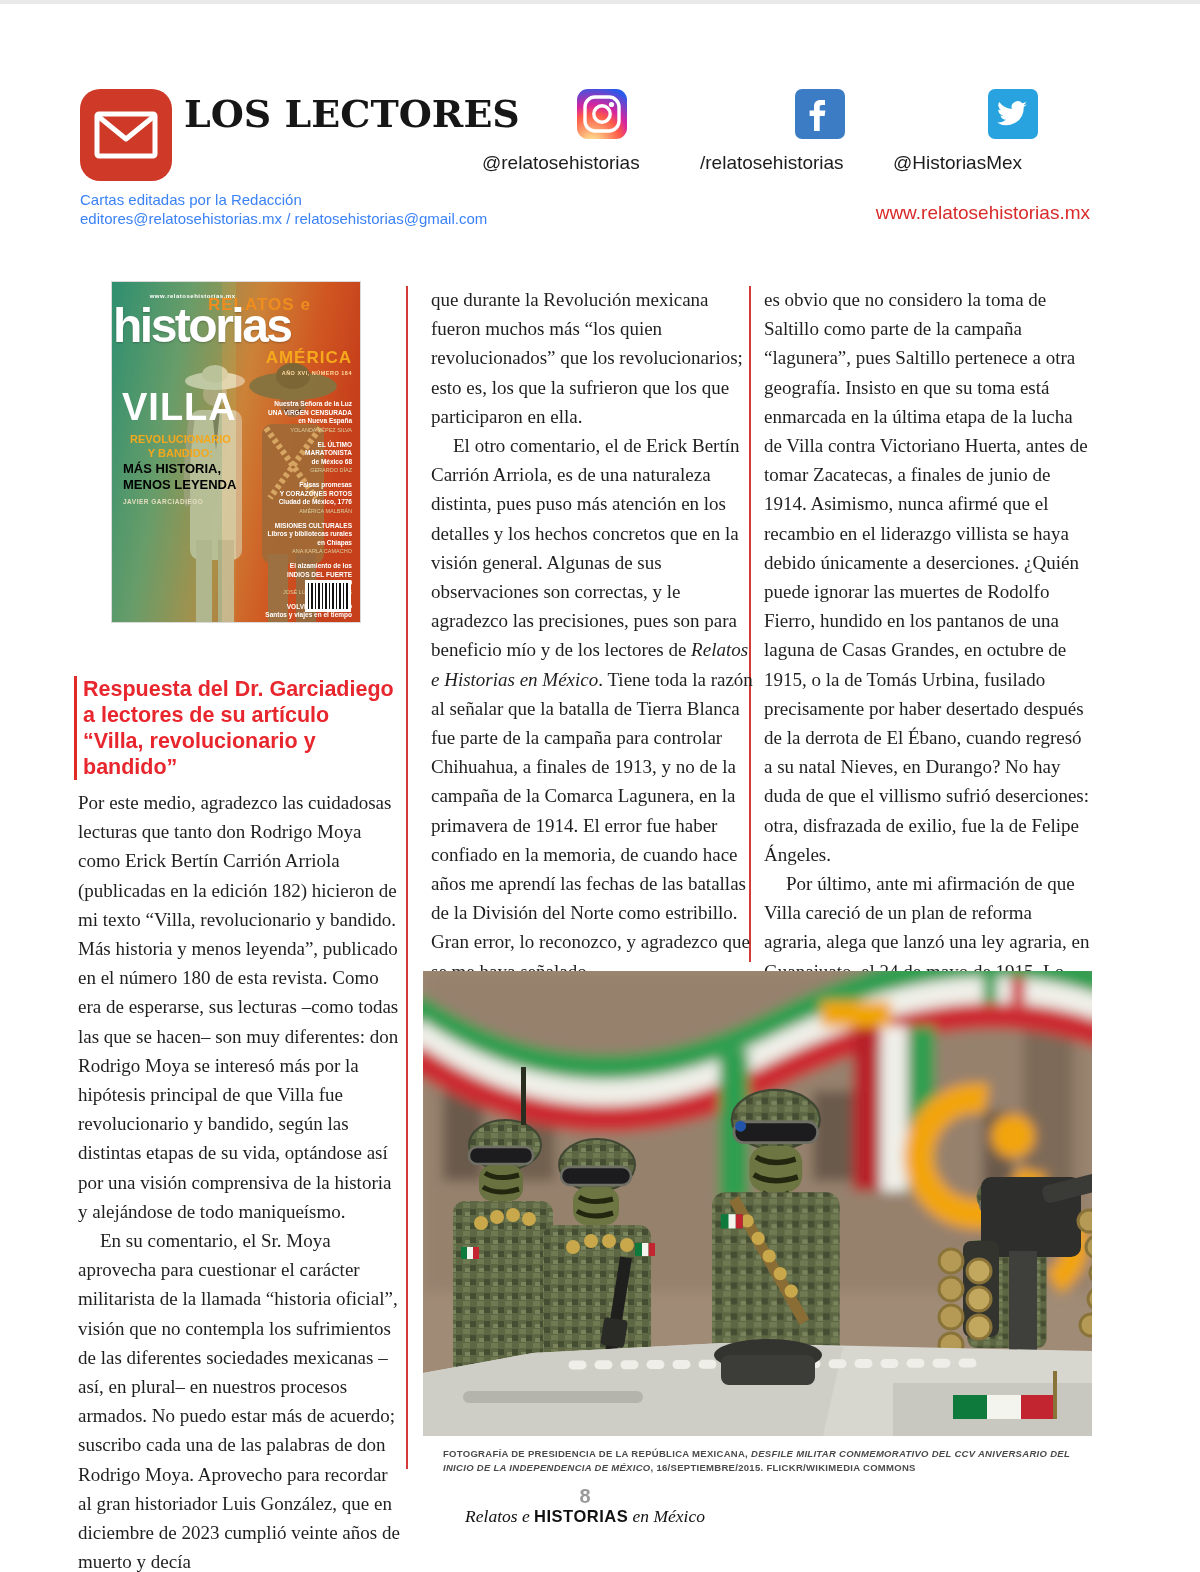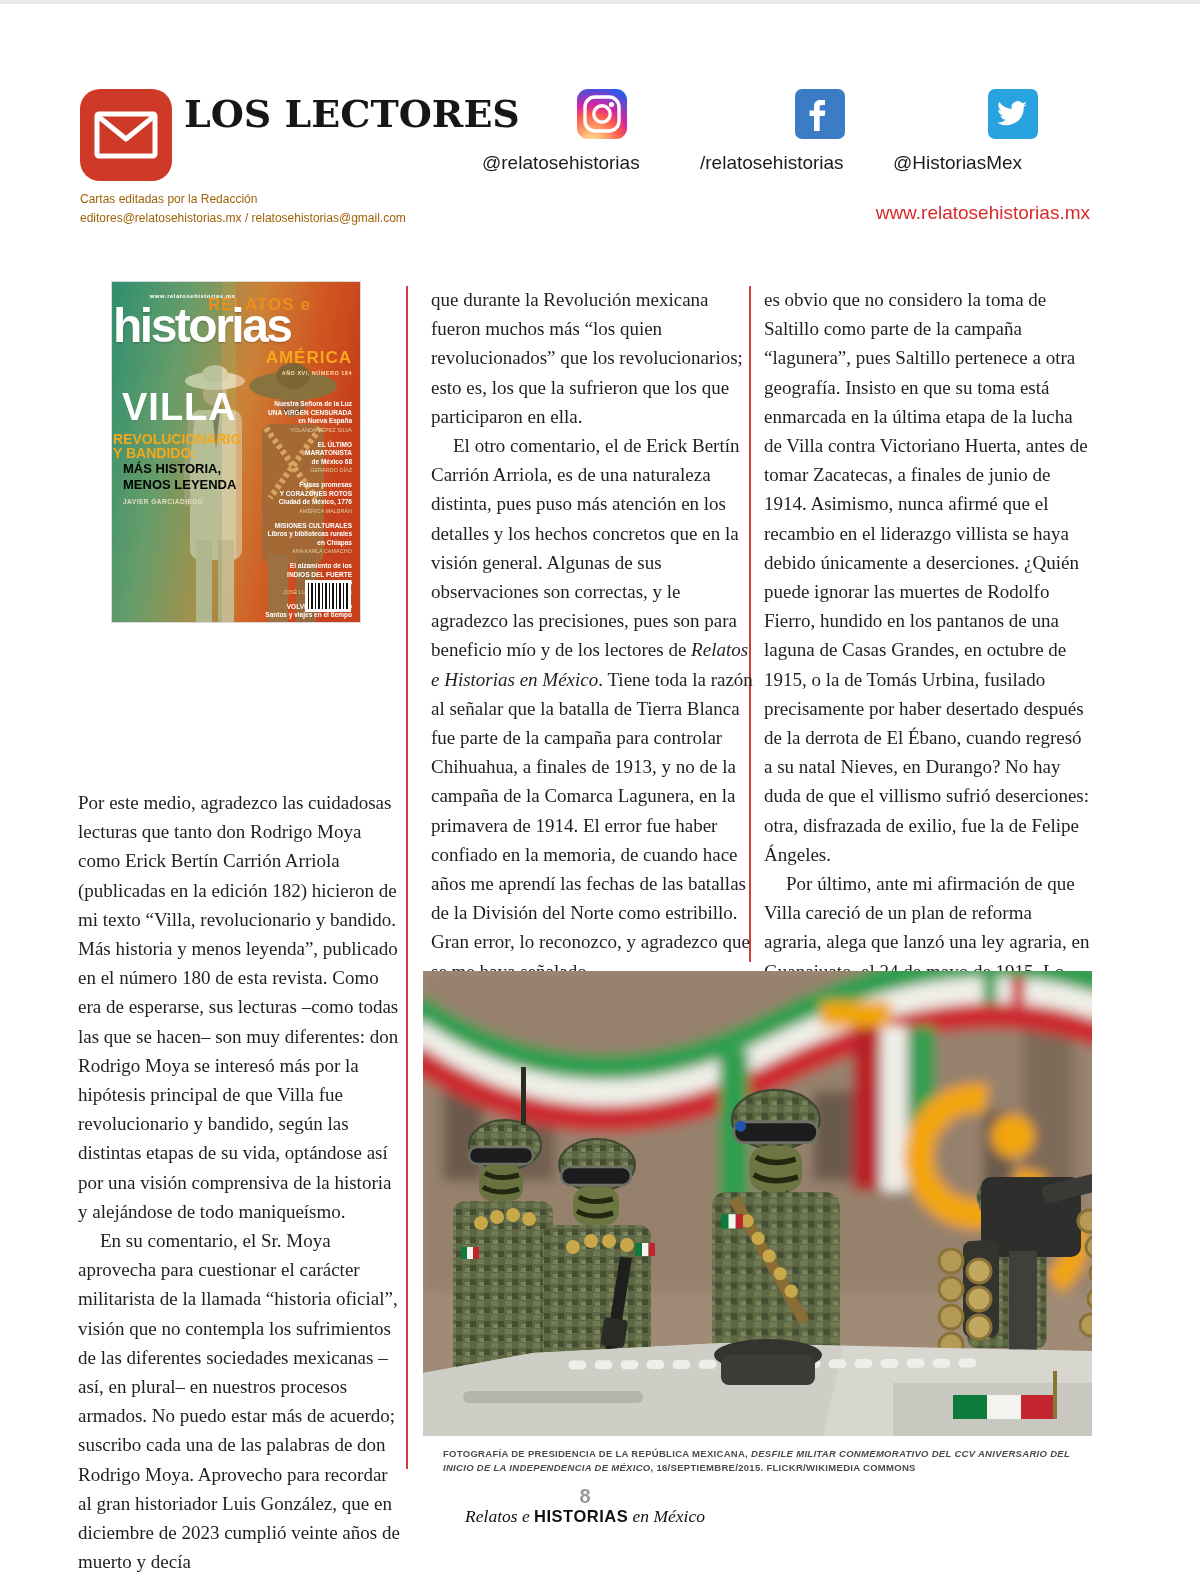--- a/index.html
+++ b/index.html
@@ -3,42 +3,42 @@
 <meta charset="utf-8">
 <style>
   html,body{margin:0;padding:0;background:#e9e9e9;}
   .page{position:relative;width:1200px;height:1572px;background:#ffffff;margin:4px auto;
         font-family:"Liberation Sans",sans-serif;color:#1e1e1e;overflow:hidden;}
 
   
   .envelope-box{position:absolute;left:80px;top:85px;width:92px;height:92px;background:#cf3a28;border-radius:20px;}
   .section-title{position:absolute;left:184px;top:88px;font-family:"DejaVu Serif",serif;font-weight:bold;
         font-size:38px;line-height:44px;color:#161616;letter-spacing:0px;}
-  .header-note{position:absolute;left:80px;top:186px;font-size:12px;line-height:19px;color:#a16207;}
+  .header-note{position:absolute;left:80px;top:186px;font-size:15px;line-height:19px;color:#3b82f6;}
   .social-icon{position:absolute;top:85px;width:50px;height:50px;border-radius:11px;}
   .ig{left:577px;background:radial-gradient(circle at 30% 110%, #fdf497 0%, #fd5949 45%, #d6249f 60%, #285AEB 90%);}
   .fb{left:795px;background:#3b7cc4;border-radius:7px;}
   .tw{left:988px;background:#29a3e0;border-radius:7px;}
   .social-handle{position:absolute;top:148px;font-size:19px;color:#1c1c1c;text-align:left;width:240px;}
   .h-ig{left:482px;} .h-fb{left:700px;} .h-tw{left:893px;}
   .website{position:absolute;right:110px;top:198px;font-size:19px;color:#d92a2a;}
 
   
   .cover{position:absolute;left:112px;top:278px;width:248px;height:340px;overflow:hidden;
          box-shadow:0 0 0 1px rgba(0,0,0,.15);}
   .cover svg{position:absolute;left:0;top:0;}
   .cv{position:absolute;color:#fff;}
   .cv-url{top:11px;left:0;width:65%;text-align:center;font-size:6px;font-weight:bold;letter-spacing:.5px;}
   .cv-relatos{top:13px;left:96px;font-size:17px;font-weight:bold;color:#ef8c1e;letter-spacing:1px;}
   .cv-historias{top:16px;left:1px;font-size:48px;font-weight:800;letter-spacing:-2.5px;color:#fff;
         font-family:"Liberation Sans",sans-serif;text-shadow:0 1px 2px rgba(0,0,0,.25);}
   .cv-mexico{top:66px;right:8px;font-size:17px;font-weight:800;color:#f5a81c;letter-spacing:1px;}
   .cv-issue{top:88px;right:8px;font-size:5.5px;font-weight:bold;color:#ffd9a0;letter-spacing:.5px;}
   .cv-villa{top:104px;left:10px;font-size:38px;font-weight:900;letter-spacing:1px;}
-  .cv-sub1{top:150px;left:1px;font-size:14px;font-weight:800;color:#f5a81c;line-height:14px;white-space:pre-line;}
+  .cv-sub1{top:150px;left:18px;font-size:11px;font-weight:800;color:#f5a81c;line-height:14px;white-space:pre-line;text-align:center;}
   .cv-sub2{top:179px;left:11px;font-size:13px;font-weight:800;color:#000000;line-height:16px;white-space:pre-line;}
   .cv-author{top:216px;left:11px;font-size:6.5px;font-weight:bold;color:#e4ddc0;letter-spacing:.5px;}
   .cv-feats{position:absolute;top:118px;right:8px;width:125px;text-align:right;}
   .feat{margin-bottom:7px;}
   .feat-title{font-size:6.5px;font-weight:800;color:#ffffff;line-height:8.5px;white-space:pre-line;}
   .feat-author{font-size:5.5px;color:#d9cf9f;line-height:8px;}
   .cv-barcode{position:absolute;right:9px;bottom:10px;width:40px;height:26px;background:
       repeating-linear-gradient(90deg,#111 0 1.5px,#fff 1.5px 3.5px);border:3px solid #fff;}
 
   
@@ -193,20 +193,23 @@
 Santos y viajes en el tiempo</div>
         <div class="feat-author">ANTONIO RUBIAL</div>
       </div>
     </div>
     <div class="cv-barcode"></div>
   </div>
 
   <div class="rule rule1"></div>
   <div class="rule rule2"></div>
 
+  <div class="heading">Respuesta del Dr. Garciadiego
+a lectores de su artículo
+“Villa, revolucionario y bandido”</div>
 
   <div class="bodycol col1">
     <p>Por este medio, agradezco las cuidadosas lecturas que tanto don Rodrigo Moya como Erick Bertín Carrión Arriola (publicadas en la edición 182) hicieron de mi texto “Villa, revolucionario y bandido. Más historia y menos leyenda”, publicado en el número 180 de esta revista. Como era de esperarse, sus lecturas –como todas las que se hacen– son muy diferentes: don Rodrigo Moya se interesó más por la hipótesis principal de que Villa fue revolucionario y bandido, según las distintas etapas de su vida, optándose así por una visión comprensiva de la historia y alejándose de todo maniqueísmo.</p>
     <p class="ind">En su comentario, el Sr. Moya aprovecha para cuestionar el carácter militarista de la llamada “historia oficial”, visión que no contempla los sufrimientos de las diferentes sociedades mexicanas –así, en plural– en nuestros procesos armados. No puedo estar más de acuerdo; suscribo cada una de las palabras de don Rodrigo Moya. Aprovecho para recordar al gran historiador Luis González, que en diciembre de 2023 cumplió veinte años de muerto y decía</p>
   </div>
 
   <div class="bodycol col2">
     <p>que durante la Revolución mexicana fueron muchos más “los quien revolucionados” que los revolucionarios; esto es, los que la sufrieron que los que participaron en ella.</p>
     <p class="ind"><span>El otro comentario, el de Erick Bertín Carrión Arriola, es de una naturaleza distinta, pues puso más atención en los detalles y los hechos concretos que en la visión general. Algunas de sus observaciones son correctas, y le agradezco las precisiones, pues son para beneficio mío y de los lectores de </span><span class="ital">Relatos e Historias en México</span><span>. Tiene toda la razón al señalar que la batalla de Tierra Blanca fue parte de la campaña para controlar Chihuahua, a finales de 1913, y no de la campaña de la Comarca Lagunera, en la primavera de 1914. El error fue haber confiado en la memoria, de cuando hace años me aprendí las fechas de las batallas de la División del Norte como estribillo. Gran error, lo reconozco, y agradezco que se me haya señalado.</span></p>
     <p class="ind">Los otros puntos de Erick Bertín más bien invitan al debate. Por ejemplo,</p>

